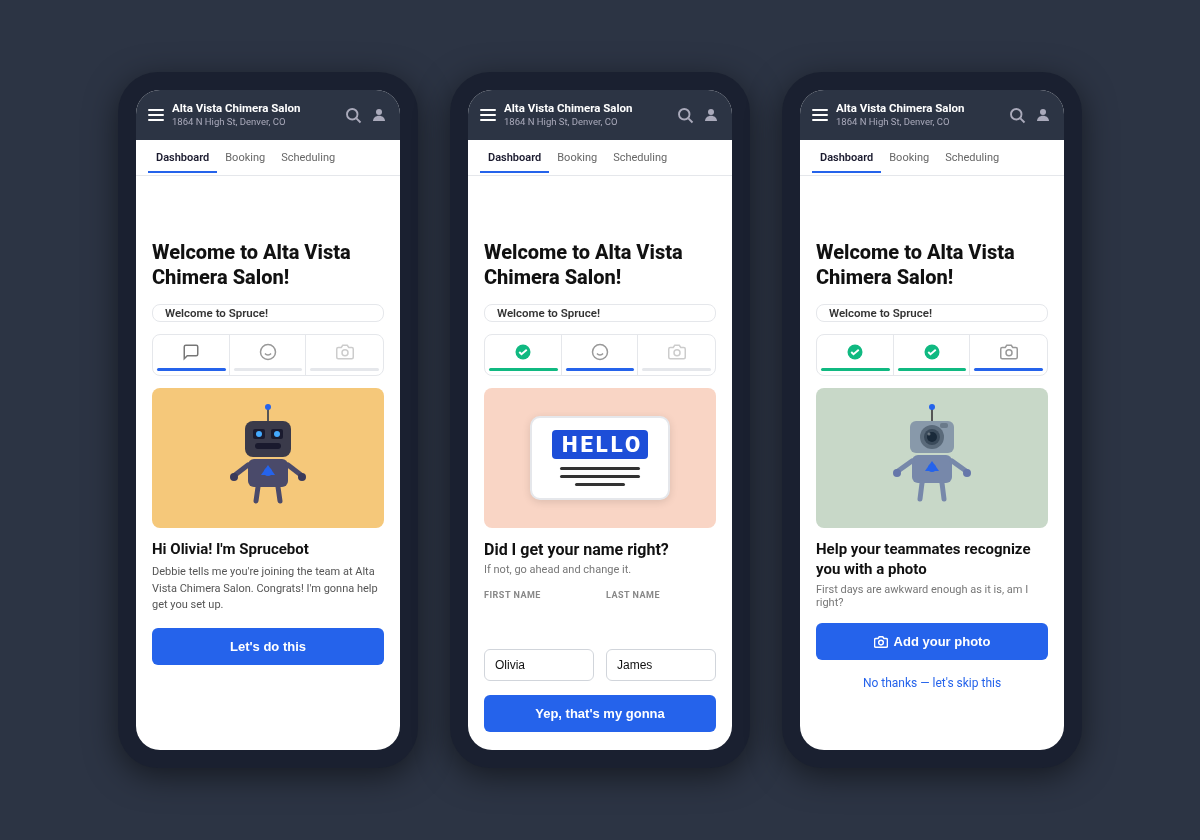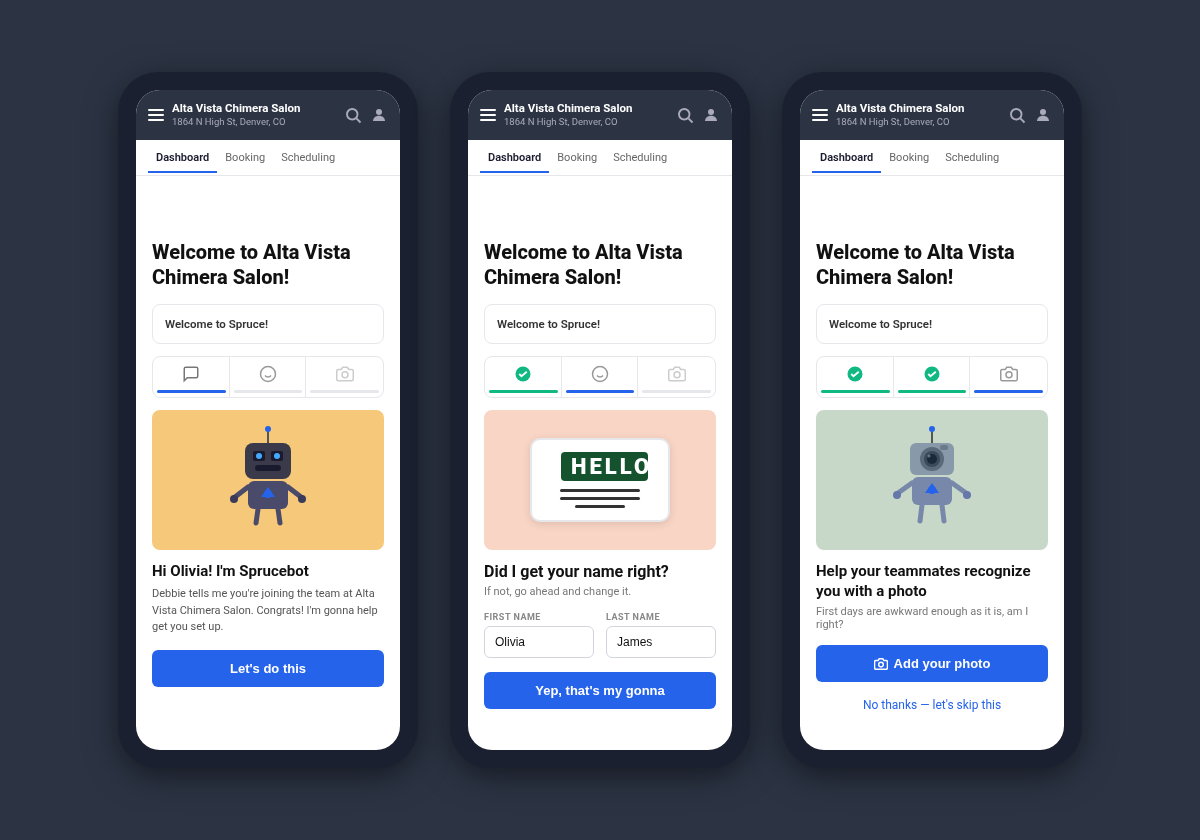--- a/index.html
+++ b/index.html
@@ -113,21 +113,21 @@
       font-weight: 800;
       color: #111;
       line-height: 1.25;
       margin-bottom: 14px;
       margin-top: 48px;
     }
 
     .welcome-spruce-box {
       border: 1px solid #e5e7eb;
       border-radius: 8px;
-      padding: 12px 12px;
+      padding: 1px 12px;
       margin-bottom: 12px;
     }
     .welcome-spruce-text {
       font-size: 11.5px;
       color: #333;
       font-weight: 600;
     }
 
     
     .progress-steps {
@@ -198,29 +198,28 @@
     .hello-badge {
       background: #fff;
       border-radius: 10px;
       padding: 12px 20px;
       text-align: center;
       box-shadow: 0 2px 8px rgba(0,0,0,0.12);
       width: 140px;
       border: 2px solid #e5e7eb;
     }
     .hello-badge-title {
-      background: #14532d;
+      background: #1d4ed8;
       color: #fff;
       font-size: 22px;
       font-weight: 900;
       letter-spacing: 3px;
       border-radius: 4px;
       padding: 2px 10px;
       margin-bottom: 8px;
-      margin-left: 9px;
     }
     .hello-badge-lines {
       display: flex;
       flex-direction: column;
       gap: 5px;
       align-items: center;
     }
     .hello-line {
       width: 80px;
       height: 3px;
@@ -292,20 +291,21 @@
       display: block;
     }
     .form-input {
       width: 100%;
       border: 1px solid #d1d5db;
       border-radius: 6px;
       padding: 8px 10px;
       font-size: 12px;
       color: #111;
       outline: none;
+      margin-top: 45px;
     }
 
     
     .photo-heading {
       font-size: 15px;
       font-weight: 700;
       color: #111;
       margin-bottom: 4px;
       line-height: 1.3;
     }

